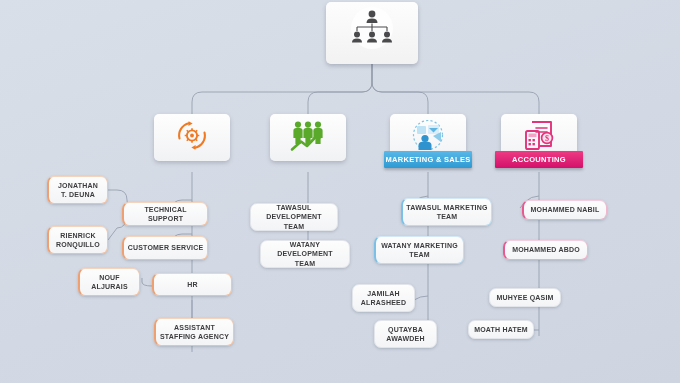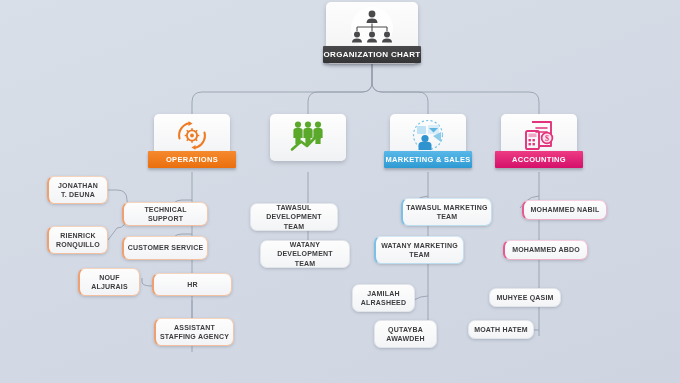--- a/index.html
+++ b/index.html
@@ -196,41 +196,39 @@
         <path d="M31,16.6 L31,20 M16,20 L46,20 M16,20 L16,24 M31,20 L31,24 M46,20 L46,24" stroke="#4a4a4d" stroke-width="1.1" fill="none"></path>
 
         <circle cx="16" cy="27.5" r="3" fill="#4a4a4d"></circle>
         <path d="M11,35.5 q0,-4 5,-4 q5,0 5,4 z" fill="#4a4a4d"></path>
         <circle cx="31" cy="27.5" r="3" fill="#4a4a4d"></circle>
         <path d="M26,35.5 q0,-4 5,-4 q5,0 5,4 z" fill="#4a4a4d"></path>
         <circle cx="46" cy="27.5" r="3" fill="#4a4a4d"></circle>
         <path d="M41,35.5 q0,-4 5,-4 q5,0 5,4 z" fill="#4a4a4d"></path>
       </svg>
     </div>
-    <div class="root-banner">ORGANIZATION CHART</div>
   </div>
 
   <div class="dept-node" style="left:154px; top:114px;">
     <div class="dept-card">
       <svg class="dept-icon" width="36" height="33" viewBox="0 0 36 33" xmlns="http://www.w3.org/2000/svg">
         <g fill="none" stroke="#ef7a23" stroke-width="2.1" stroke-linecap="round">
           <path d="M5.5,19.5 a12.5,12.5 0 0 1 9.5,-15.3"></path>
           <path d="M30.5,13.5 a12.5,12.5 0 0 1 -9.5,15.3"></path>
         </g>
         <path d="M14.6,2.3 L18.6,4.6 L14.4,7.0 z" fill="#ef7a23"></path>
         <path d="M21.4,30.7 L17.4,28.4 L21.6,26.0 z" fill="#ef7a23"></path>
         <g stroke="#ef7a23" stroke-width="1.9" fill="none">
           <circle cx="18" cy="16.5" r="5.1"></circle>
           <path d="M18,9.2 L18,11.4 M18,21.6 L18,23.8 M10.7,16.5 L12.9,16.5 M23.1,16.5 L25.3,16.5
                    M12.8,11.3 L14.3,12.8 M21.7,20.2 L23.2,21.7 M23.2,11.3 L21.7,12.8 M14.3,20.2 L12.8,21.7" stroke-width="1.6"></path>
         </g>
         <circle cx="18" cy="16.5" r="1.9" fill="#ef7a23"></circle>
       </svg>
     </div>
-    <div class="dept-banner" style="background:linear-gradient(180deg,#f58a2e 0%,#ea6f0d 100%);">OPERATIONS</div>
   </div>
 
   <div class="dept-node" style="left:270px; top:114px;">
     <div class="dept-card">
       <svg class="dept-icon" width="38" height="33" viewBox="0 0 38 33" xmlns="http://www.w3.org/2000/svg">
         <g fill="#5aa92b">
           <circle cx="9" cy="5.6" r="3.1"></circle>
           <path d="M4.4,19 L4.4,11.4 q0,-2.6 4.6,-2.6 q4.6,0 4.6,2.6 L13.6,19 L11.6,19 L11.6,25 L6.4,25 L6.4,19 z"></path>
           <circle cx="19" cy="5.6" r="3.1"></circle>
           <path d="M14.4,19 L14.4,11.4 q0,-2.6 4.6,-2.6 q4.6,0 4.6,2.6 L23.6,19 L21.6,19 L21.6,25 L16.4,25 L16.4,19 z"></path>

